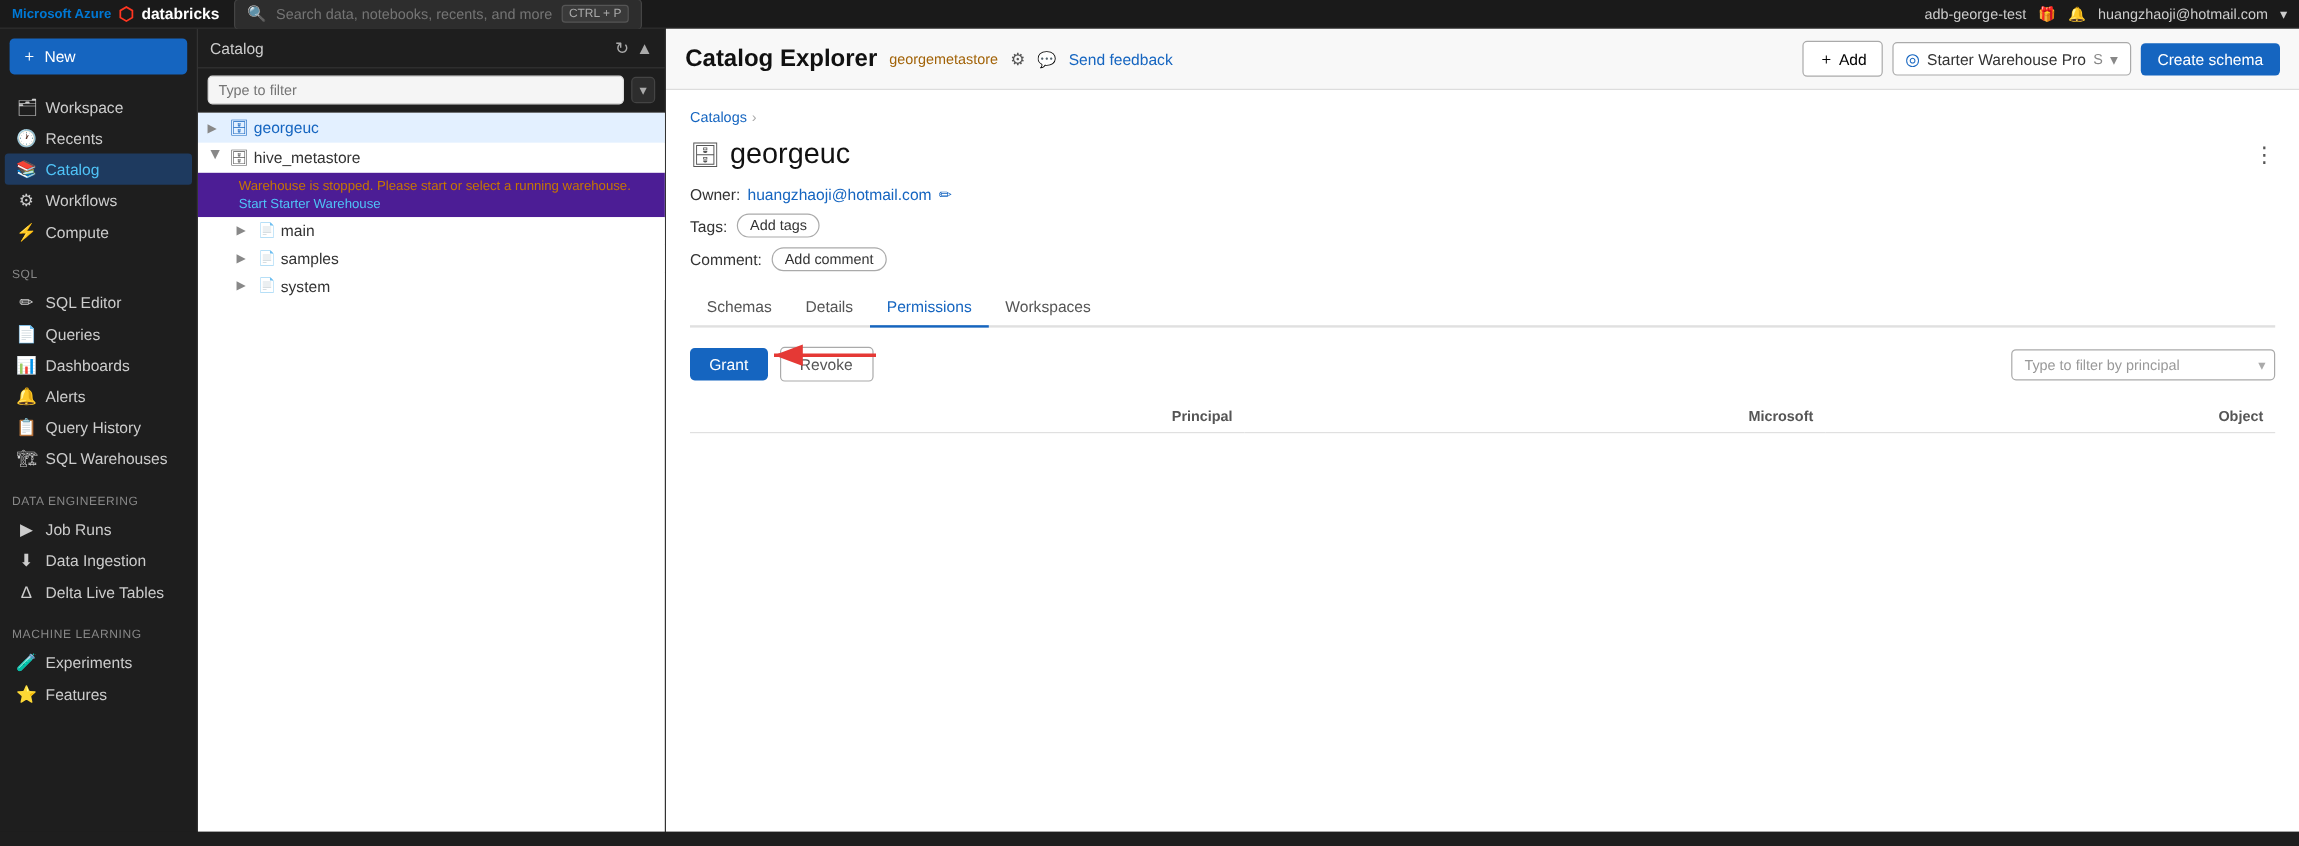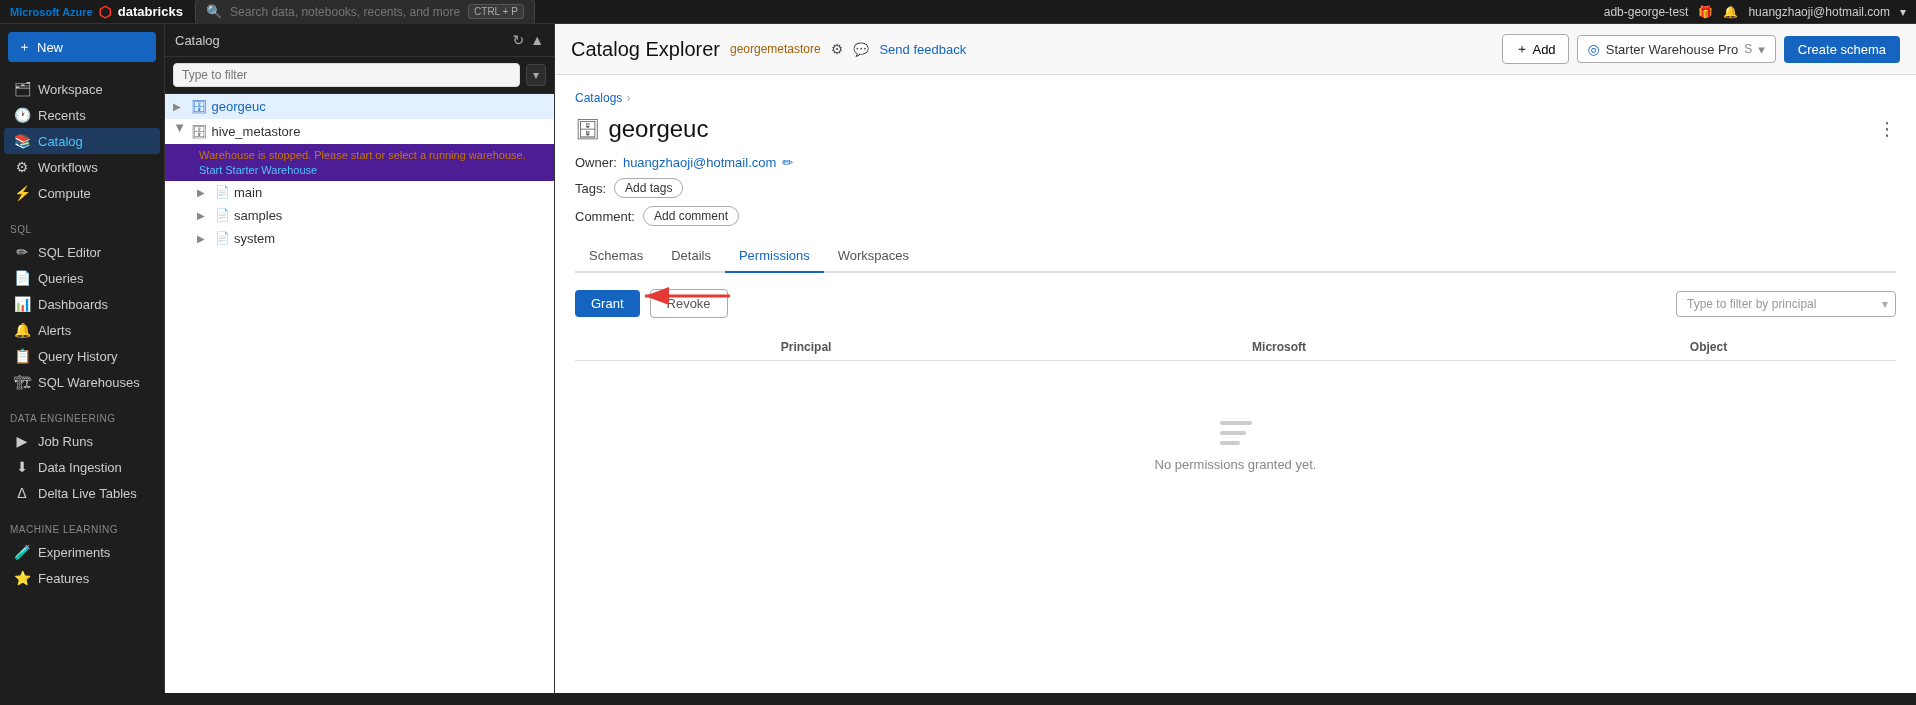--- a/index.html
+++ b/index.html
@@ -52,21 +52,21 @@
     .tree-indent { padding-left: 24px; }
     .warehouse-warning { padding: 6px 10px 4px 24px; font-size: 11px; color: #f5a623; line-height: 1.4; }
     .start-link { color: #4fc3f7; text-decoration: none; }
 
     
     .main { flex: 1; background: #fff; color: #333; overflow: auto; }
 
     
     .page-header { display: flex; align-items: center; justify-content: space-between; padding: 10px 16px; border-bottom: 1px solid #e0e0e0; background: #fff; }
     .page-title-area { display: flex; align-items: center; gap: 10px; }
-    .page-title { font-size: 20px; font-weight: 400; color: #111; }
+    .page-title { font-size: 20px; font-weight: 700; color: #111; }
     .page-meta { font-size: 12px; color: #a16207; display: flex; align-items: center; gap: 6px; }
     .gear-btn { background: none; border: none; cursor: pointer; color: #555; font-size: 14px; }
     .feedback-link { display: flex; align-items: center; gap: 4px; color: #1565c0; font-size: 13px; text-decoration: none; cursor: pointer; }
     .page-header-right { display: flex; align-items: center; gap: 8px; }
     .add-btn { background: #fff; border: 1px solid #aaa; border-radius: 4px; padding: 5px 12px; font-size: 13px; cursor: pointer; display: flex; align-items: center; gap: 4px; }
     .warehouse-selector { display: flex; align-items: center; gap: 6px; background: #fff; border: 1px solid #aaa; border-radius: 4px; padding: 5px 10px; font-size: 13px; cursor: pointer; }
     .create-schema-btn { background: #1565c0; color: #fff; border: none; border-radius: 4px; padding: 6px 14px; font-size: 13px; cursor: pointer; font-weight: 500; }
 
     
     .content { padding: 16px 20px; }
@@ -100,21 +100,21 @@
     .filter-principal select { border: 1px solid #aaa; border-radius: 4px; padding: 5px 24px 5px 10px; font-size: 12px; color: #999; background: #fff; appearance: none; cursor: pointer; width: 220px; }
     .filter-wrapper { position: relative; }
     .filter-wrapper::after { content: '▾'; position: absolute; right: 8px; top: 50%; transform: translateY(-50%); color: #aaa; pointer-events: none; font-size: 12px; }
 
     
     .arrow-overlay { position: relative; }
     .red-arrow { position: absolute; top: -8px; left: 60px; z-index: 10; }
 
     
     .perm-table { width: 100%; border-collapse: collapse; }
-    .perm-table th { text-align: center; padding: 6px 10px; font-size: 12px; color: #555; font-weight: 600; border-bottom: 1px solid #e0e0e0; }
+    .perm-table th { text-align: right; padding: 6px 10px; font-size: 12px; color: #555; font-weight: 600; border-bottom: 1px solid #e0e0e0; }
     .empty-state { display: flex; flex-direction: column; align-items: center; justify-content: center; padding: 60px 20px; color: #aaa; }
     .empty-text { font-size: 13px; color: #888; }
 
     
     .icon-lines { display: flex; flex-direction: column; gap: 3px; }
     .icon-lines span { display: block; background: #ccc; border-radius: 2px; }
     .icon-lines span:nth-child(1) { width: 28px; height: 3px; }
     .icon-lines span:nth-child(2) { width: 22px; height: 3px; }
     .icon-lines span:nth-child(3) { width: 18px; height: 3px; }
   </style>
@@ -366,24 +366,16 @@
       <table class="perm-table">
         <thead>
           <tr>
             <th>Principal</th>
             <th>Microsoft</th>
             <th>Object</th>
           </tr>
         </thead>
       </table>
 
-      <div class="empty-state">
-        <div class="icon-lines" style="margin-bottom:12px;">
-          <span style="width:32px; height:4px; background:#ccc; border-radius:2px; display:block; margin-bottom:3px;"></span>
-          <span style="width:26px; height:4px; background:#ccc; border-radius:2px; display:block; margin-bottom:3px;"></span>
-          <span style="width:20px; height:4px; background:#ccc; border-radius:2px; display:block;"></span>
-        </div>
-        <span class="empty-text">No permissions granted yet.</span>
-      </div>
     </div>
   </div>
 
 </div>
 
 </body></html>

